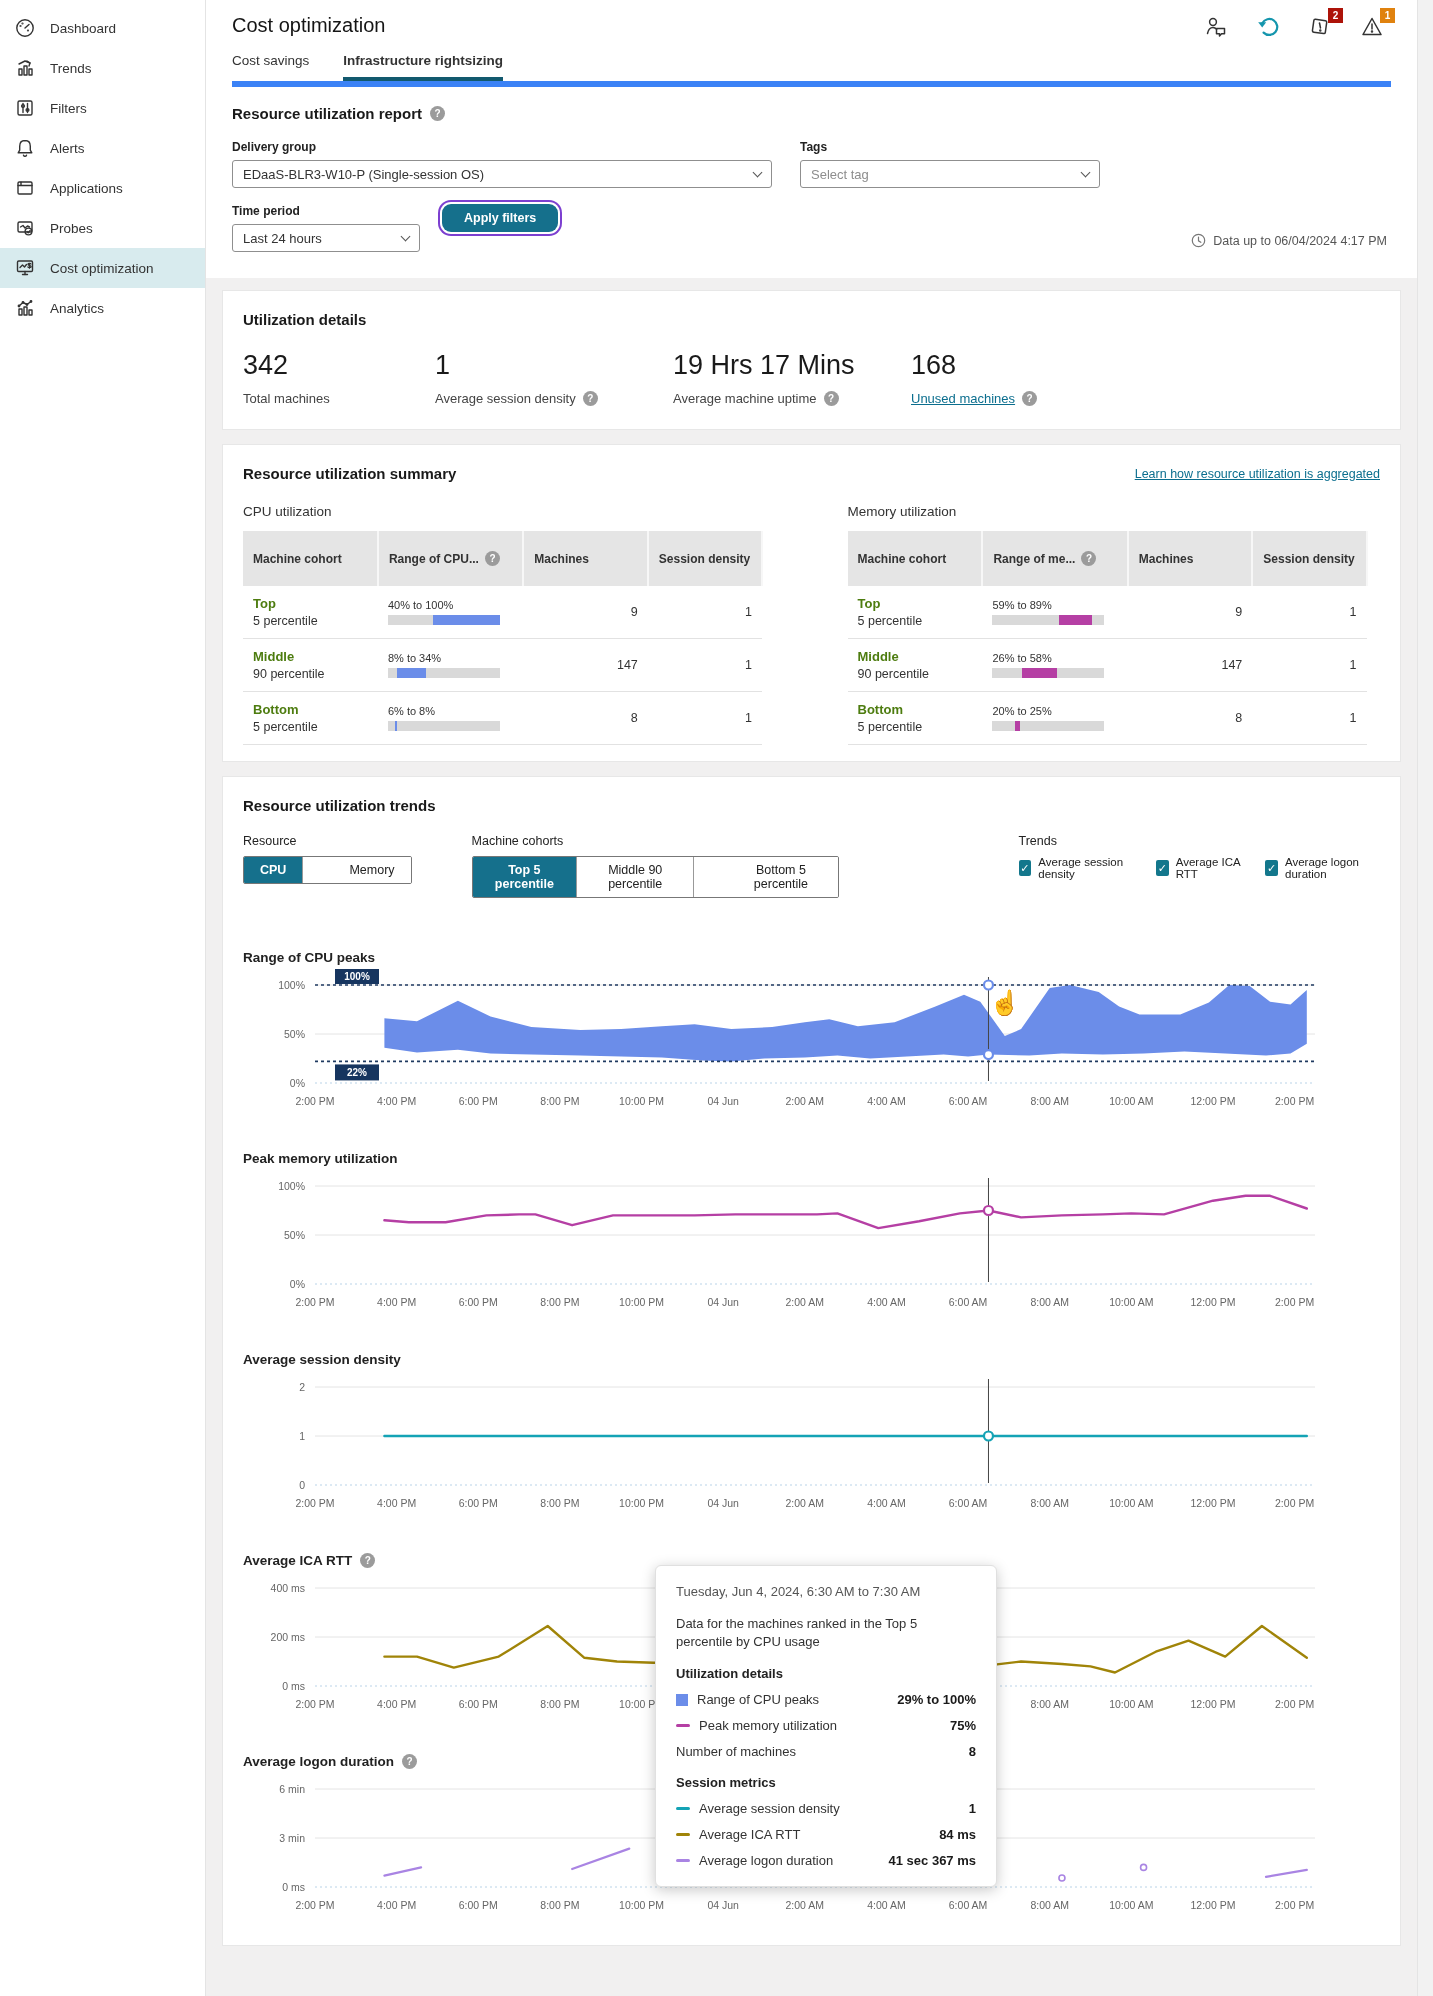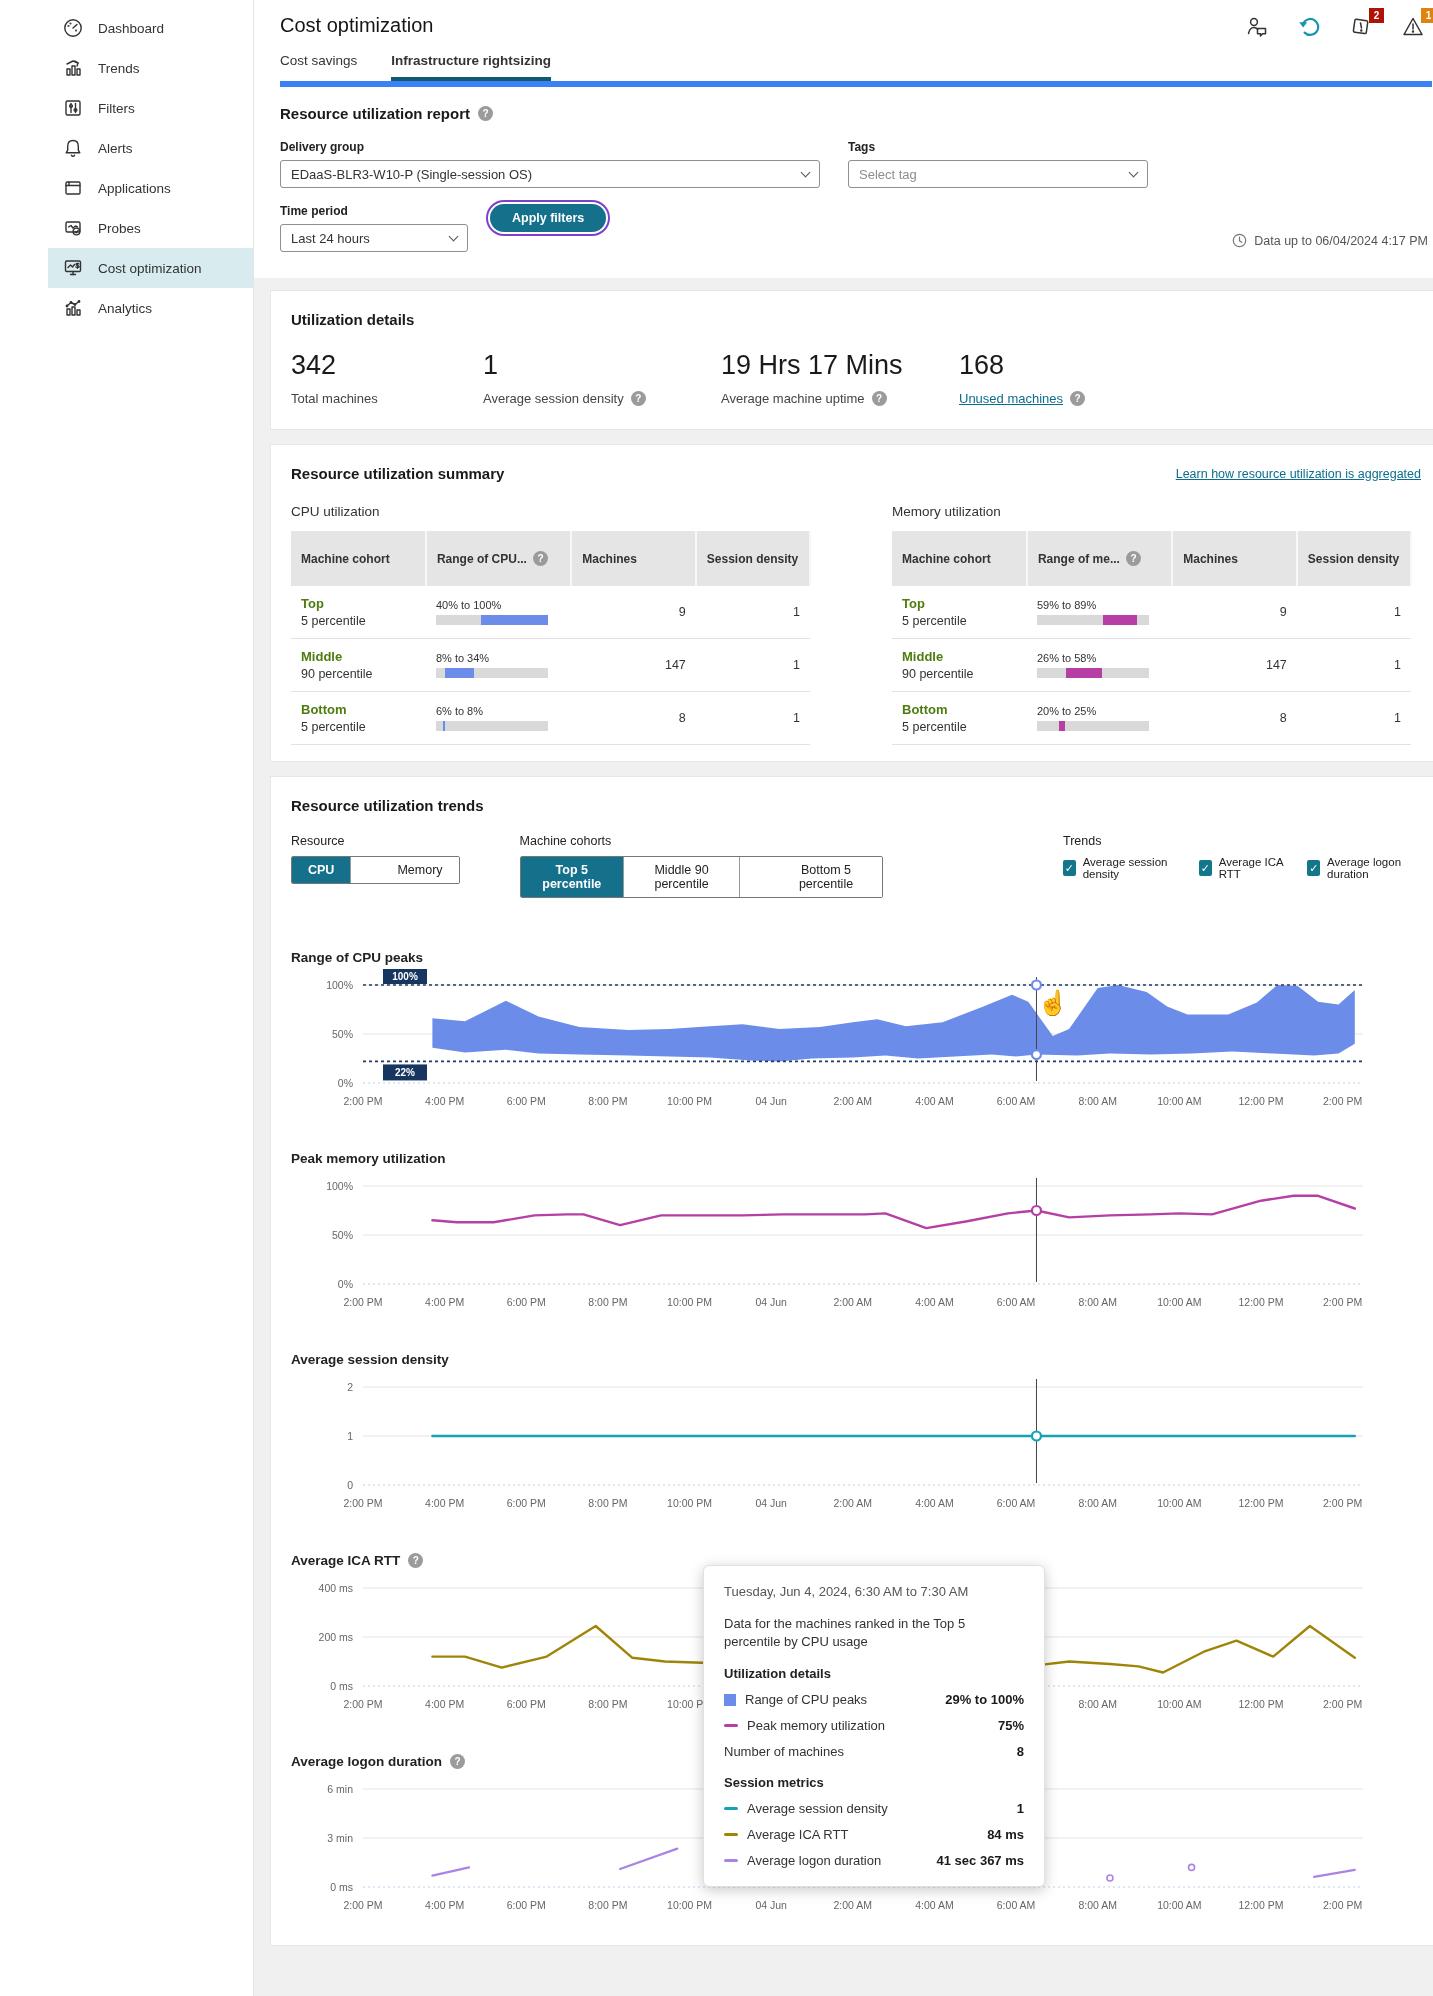--- a/index.html
+++ b/index.html
@@ -1,20 +1,20 @@
 <!DOCTYPE html>
 <html><head>
 <meta charset="utf-8">
 <style>
   * { margin:0; padding:0; box-sizing:border-box; }
   html,body { width:1433px; height:1996px; overflow:hidden; font-family:"Liberation Sans", sans-serif; background:#fff; color:#333; }
   .app { display:flex; width:1433px; height:1996px; }
 
   
-  .sidebar { width:206px; background:#fff; border-right:1px solid #e4e4e4; padding-top:8px; flex:0 0 206px;margin-left:48px; }
+  .sidebar { width:206px; background:#fff; border-right:1px solid #e4e4e4; padding-top:8px; flex:0 0 206px; }
   .nav-item { display:flex; align-items:center; gap:14px; padding:9px 14px; cursor:pointer; }
   .nav-item.active { background:#d8ebee; }
   .nav-item svg { width:22px; height:22px; stroke:#333; fill:none; stroke-width:1.4; stroke-linecap:round; stroke-linejoin:round; flex:0 0 22px; }
   .nav-item span.lbl { font-size:13.5px; color:#333; }
 
   
   .main { flex:1; display:flex; flex-direction:column; background:#f1f0f0; }
   .topbar { background:#fff; padding:14px 26px 0 26px; position:relative; }
   .page-title { font-size:20px; font-weight:500; color:#151515; }
   .tabs { display:flex; gap:34px; margin-top:16px; border-bottom:6px solid #3b82f6; }
@@ -30,21 +30,21 @@
   
   .filterbar { background:#fff; padding:18px 26px 26px 26px; position:relative; }
   .section-title { font-size:15px; font-weight:bold; color:#1a1a1a; display:flex; align-items:center; gap:8px; }
   .help { display:inline-flex; width:15px; height:15px; border-radius:50%; background:#9b9b9b; color:#fff; font-size:10px; font-weight:bold; align-items:center; justify-content:center; cursor:pointer; flex:0 0 15px; }
   .f-grid { display:flex; gap:28px; margin-top:18px; }
   .f-label { font-size:12px; font-weight:bold; color:#222; margin-bottom:6px; }
   .select { display:flex; align-items:center; justify-content:space-between; border:1px solid #8f8f8f; border-radius:3px; height:28px; padding:0 10px; font-size:13px; background:#fff; cursor:pointer; }
   .select .chev { border:solid #555; border-width:0 1.6px 1.6px 0; padding:3px; transform:rotate(45deg); margin-top:-4px; }
   .placeholder { color:#8d8d8d; }
   .row2 { display:flex; align-items:flex-start; gap:22px; margin-top:16px; }
-  .apply-btn { background:#15708c; color:#fff; font-size:12.5px; font-weight:bold; border:none; border-radius:14px; padding:7px 22px; cursor:pointer; box-shadow:0 0 0 2px #fff, 0 0 0 4px #7c3fd0; }
+  .apply-btn { background:#15708c; color:#fff; font-size:12.5px; font-weight:bold; border:none; border-radius:9px; padding:7px 22px; cursor:pointer; box-shadow:0 0 0 2px #fff, 0 0 0 4px #7c3fd0; }
   .data-upto { position:absolute; right:30px; bottom:30px; display:flex; align-items:center; gap:7px; font-size:12.5px; color:#555; }
 
   
   .content { padding:12px 16px 0 16px; }
   .card { background:#fff; border:1px solid #e7e7e7; margin-bottom:14px; padding:20px; }
   .card-title { font-size:15px; font-weight:bold; color:#1a1a1a; }
 
   
   .stats { display:flex; margin-top:22px; }
   .stat { min-width:238px; }

